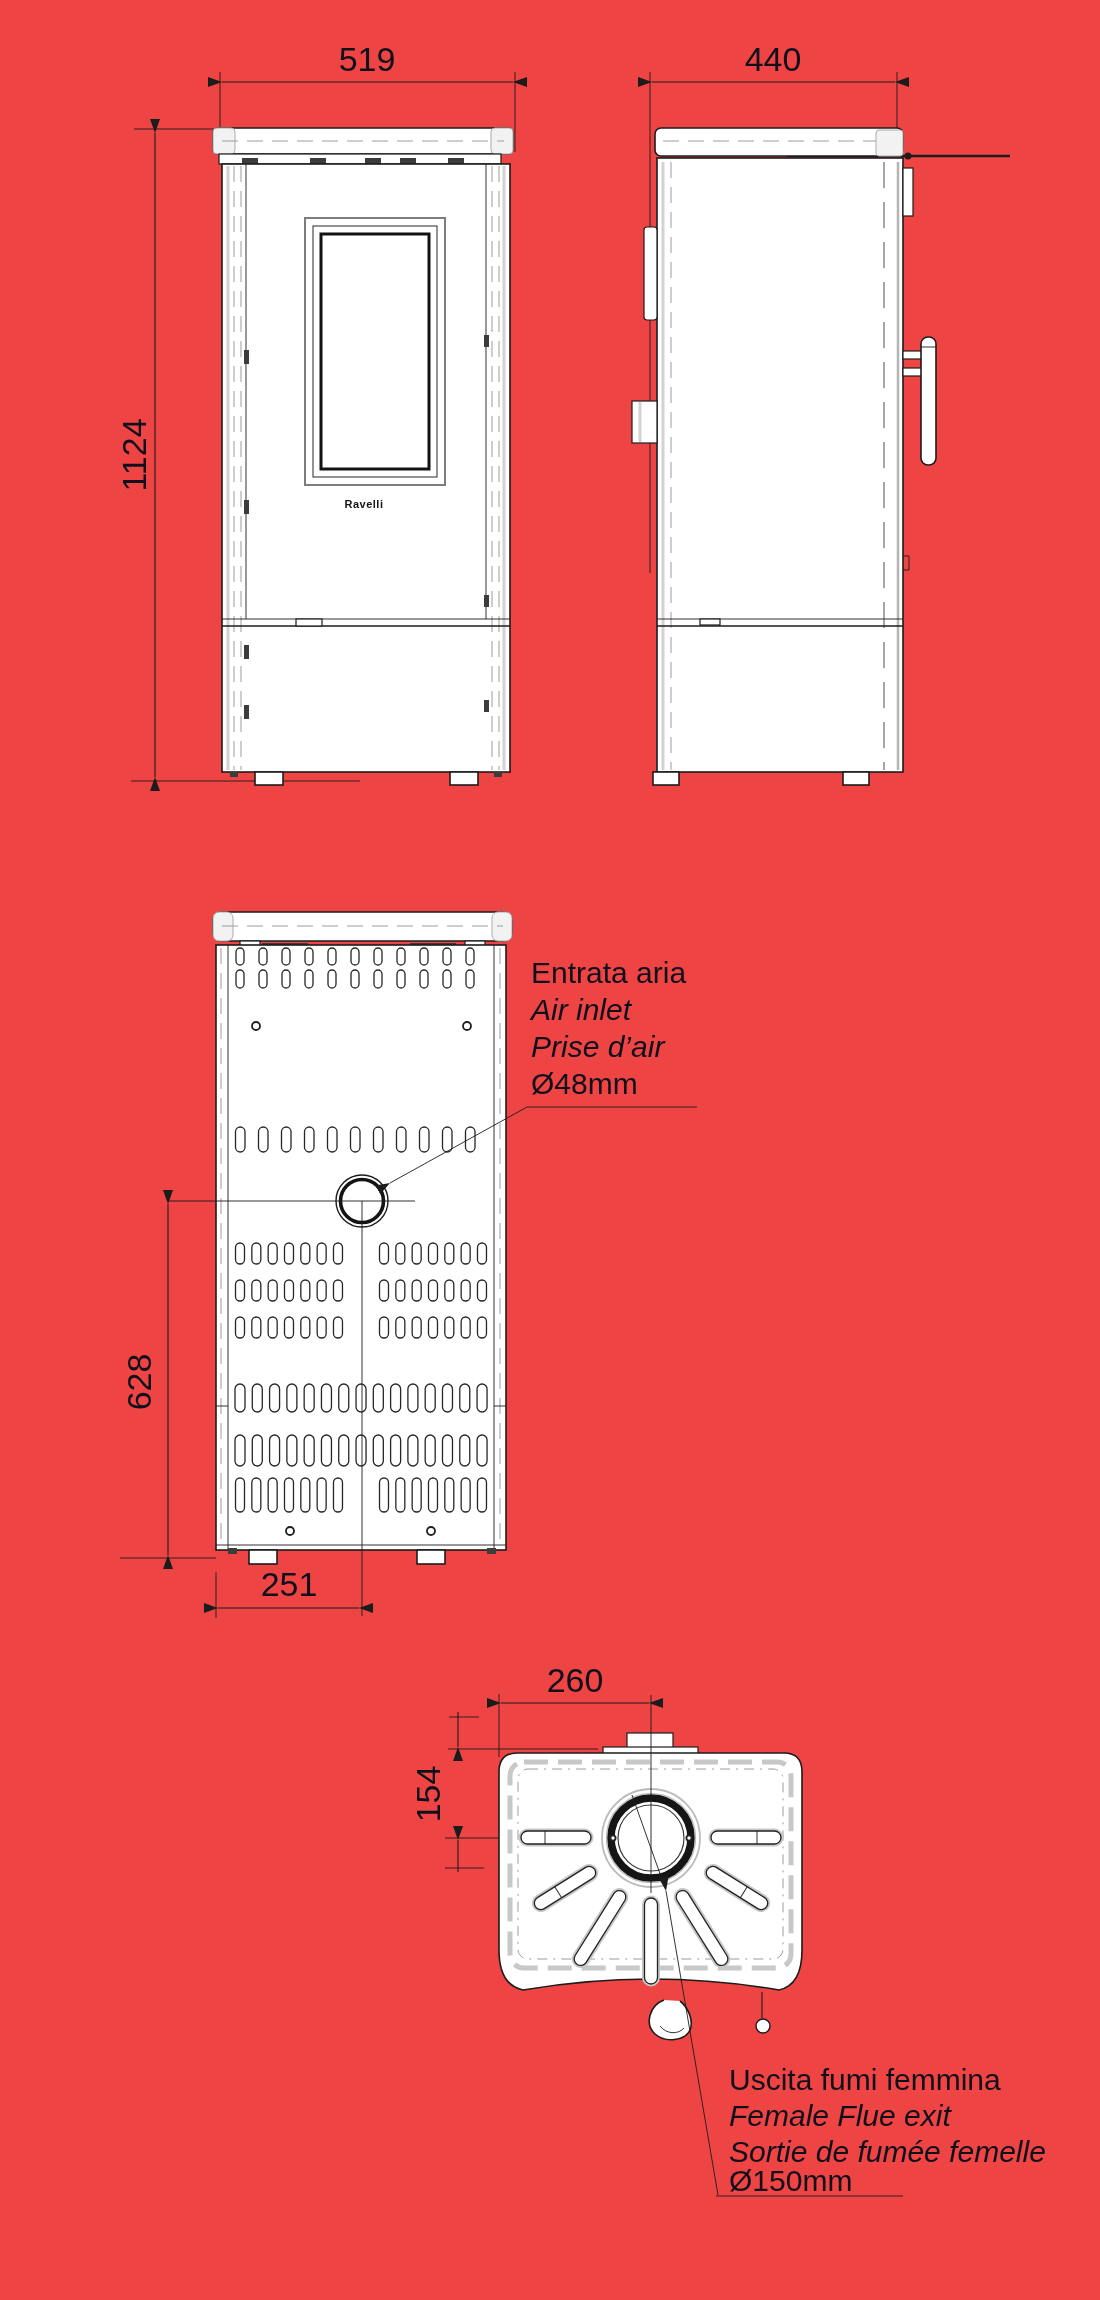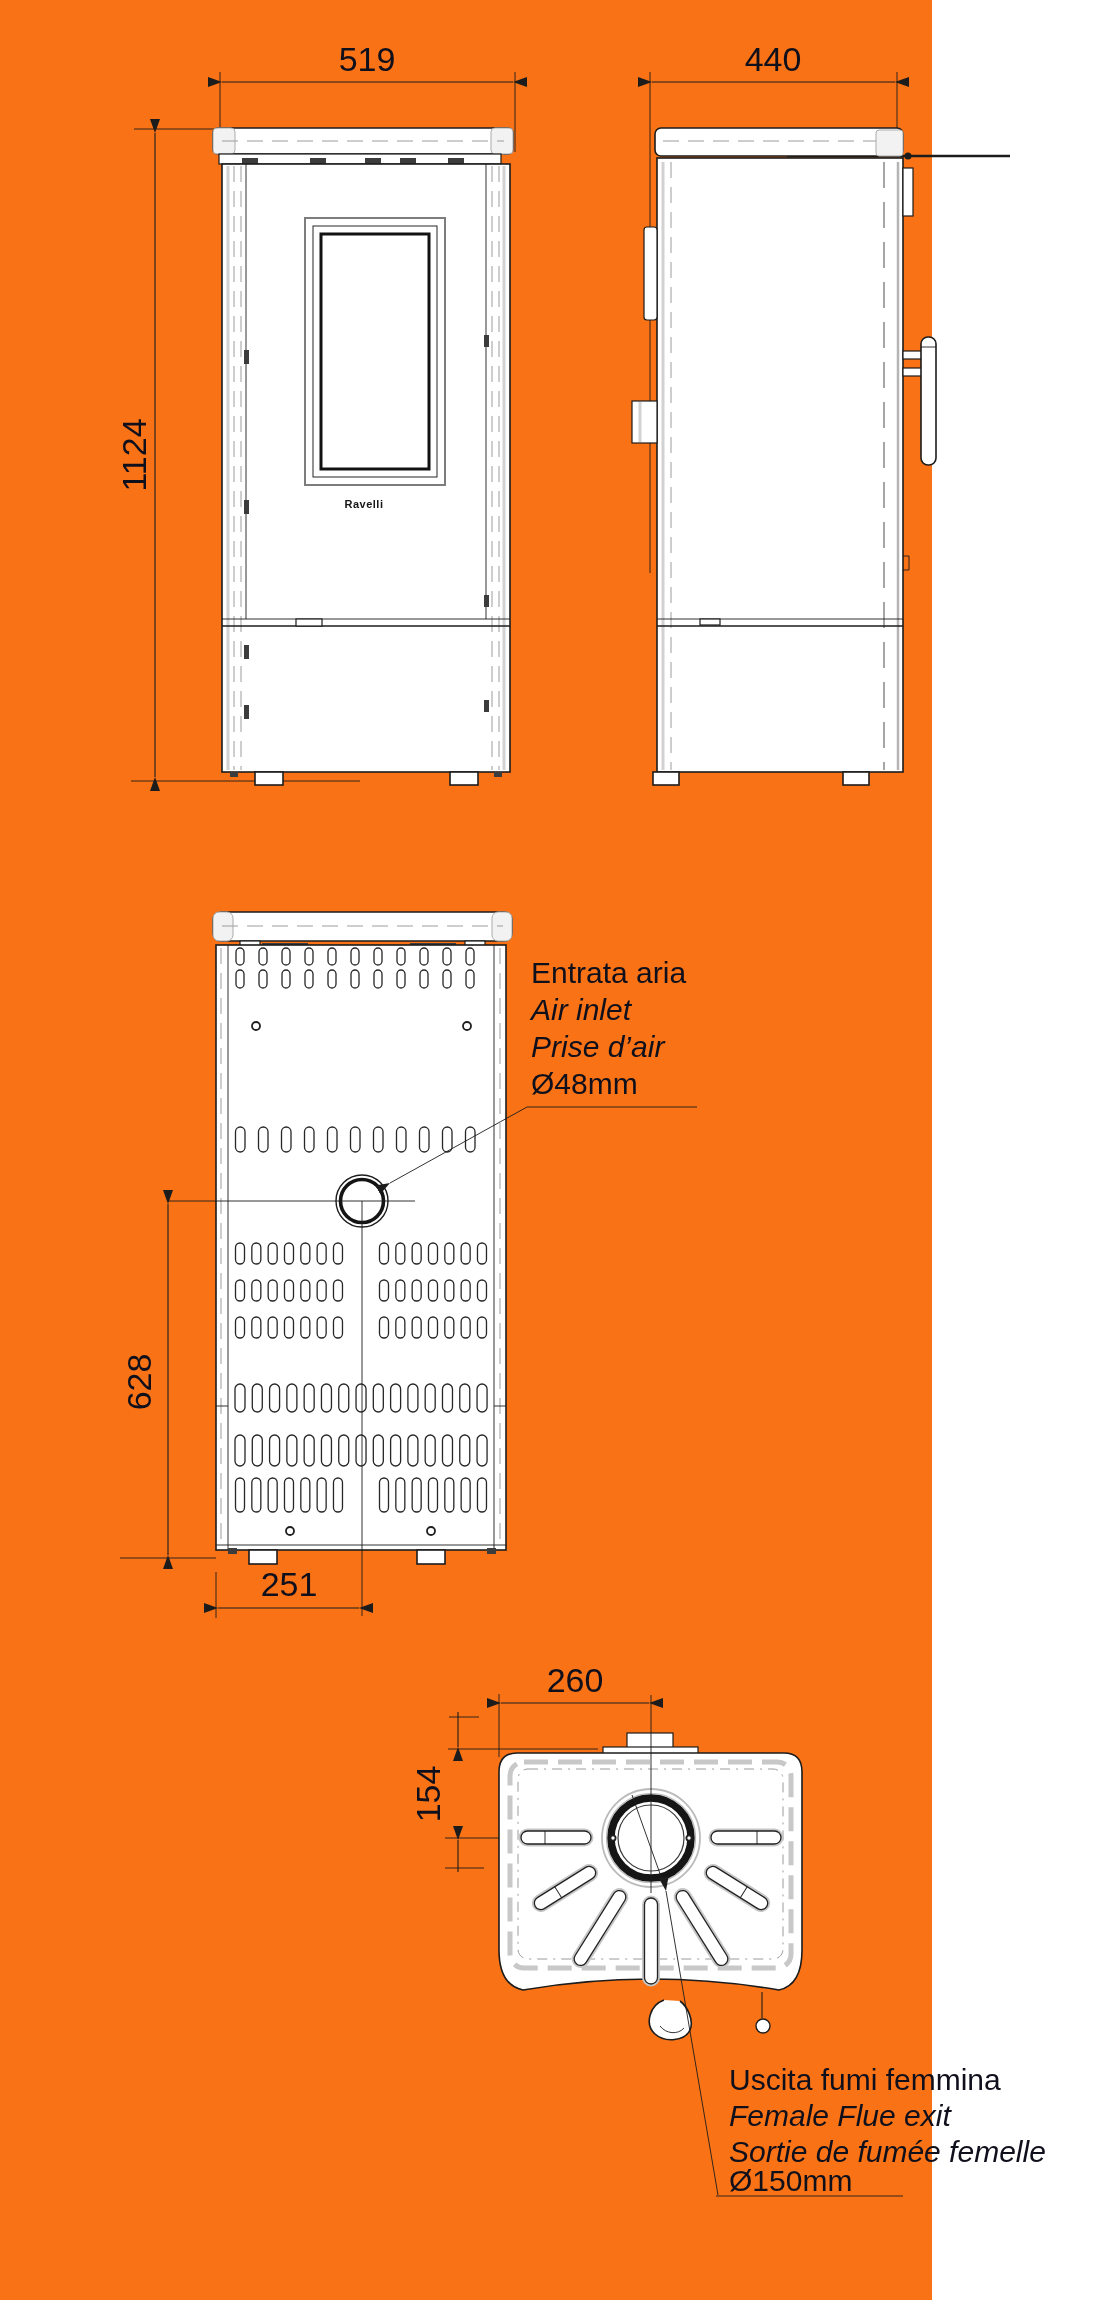--- a/index.html
+++ b/index.html
@@ -1,17 +1,17 @@
 <!DOCTYPE html>
 <html style="--line: #1c1c1c; --gray: #b5b5b5; --text: #10101c;"><head>
 <meta charset="utf-8">
 <style>
   :root { --line:#1c1c1c; --gray:#b5b5b5; --text:#10101c; }
   html,body { margin:0; padding:0; background:#ffffff; }
-  .stage { width:932px; height:2300px; position:relative; background:#f97316; }
+  .stage { width:1100px; height:2300px; position:relative; background:#ef4444; }
   svg { display:block; }
   .outline { fill:#fff; stroke:var(--line); stroke-width:1.6; }
   .o2 { fill:#fff; stroke:var(--line); stroke-width:1.2; }
   .thin { stroke:var(--line); stroke-width:0.9; fill:none; }
   .dim { stroke:var(--line); stroke-width:1.1; fill:none; }
   .tick { stroke:var(--line); stroke-width:0.9; fill:none; }
   .grayline { stroke:var(--gray); stroke-width:2.5; fill:none; }
   .graysoft { stroke:#d2d2d2; stroke-width:3; fill:none; }
   .graydash { stroke:#9c9c9c; stroke-width:1; stroke-dasharray:16 9; fill:none; }
   .darkdash { stroke:#3a3a3a; stroke-width:0.9; stroke-dasharray:26 14; fill:none; }

